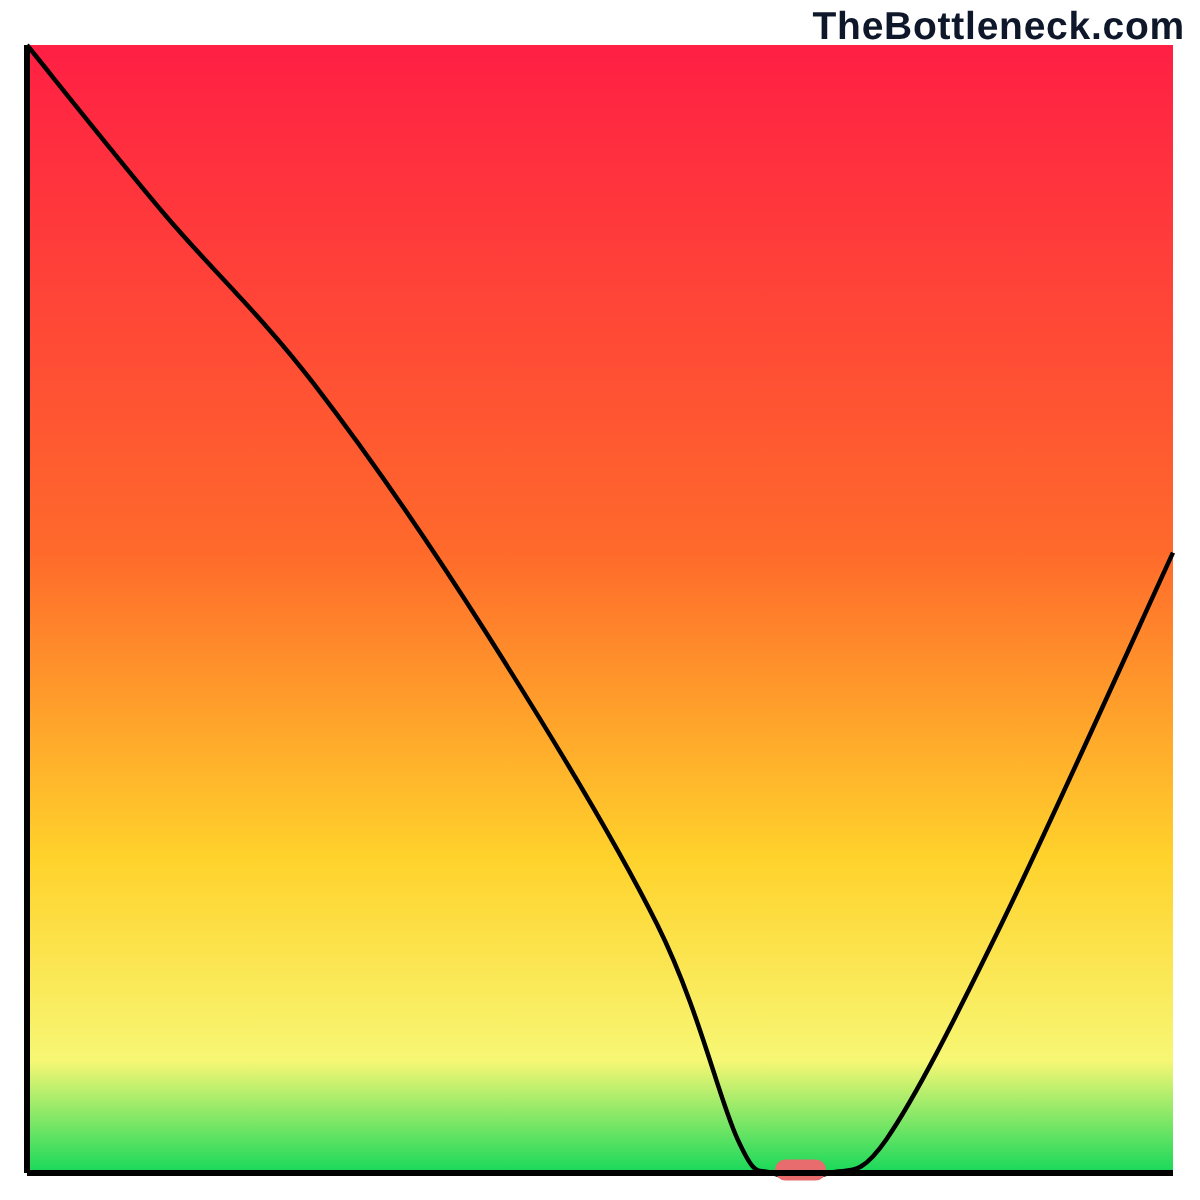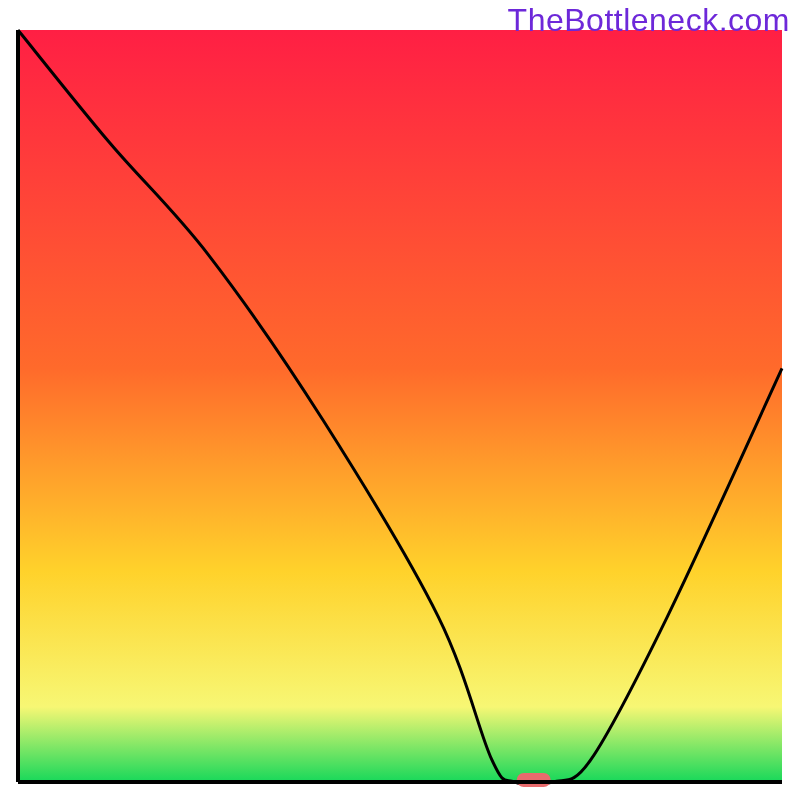--- a/index.html
+++ b/index.html
@@ -13,23 +13,23 @@
   }
   .chart-wrap {
     position: relative;
     width: 800px;
     height: 800px;
   }
   .watermark {
     position: absolute;
     top: 2px;
     right: 10px;
-    font-size: 32px;
-    font-weight: 400;
-    color: #6d28d9;
+    font-size: 26px;
+    font-weight: 700;
+    color: #0f172a;
     letter-spacing: 0.5px;
     z-index: 10;
   }
   svg.chart {
     position: absolute;
     left: 0;
     top: 0;
   }
 </style>
 </head>

